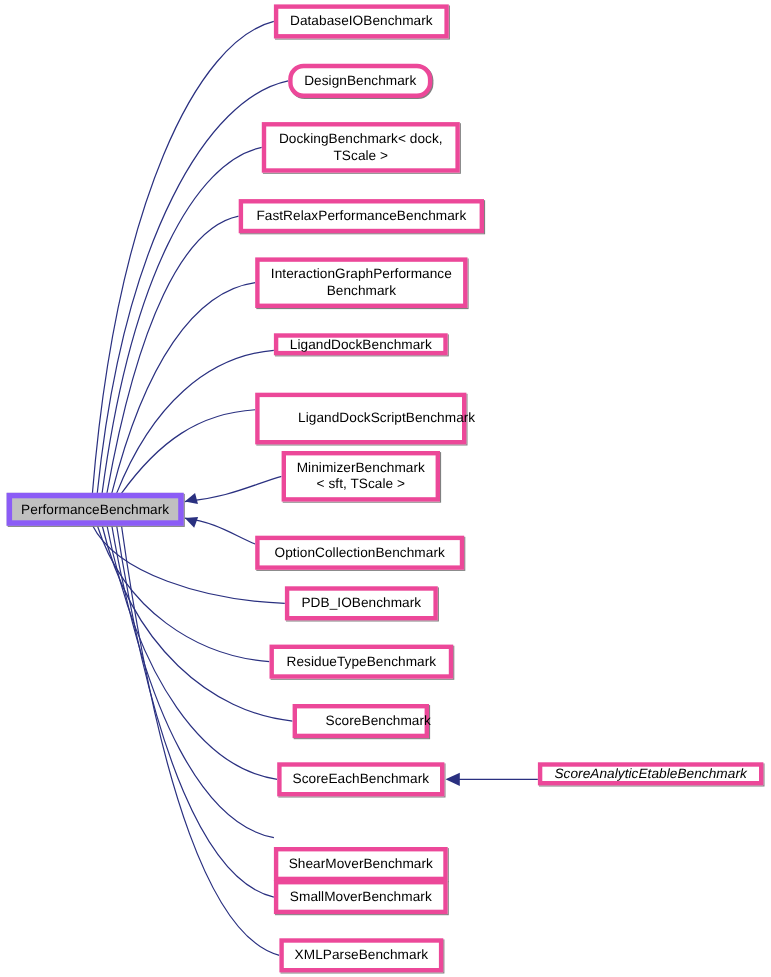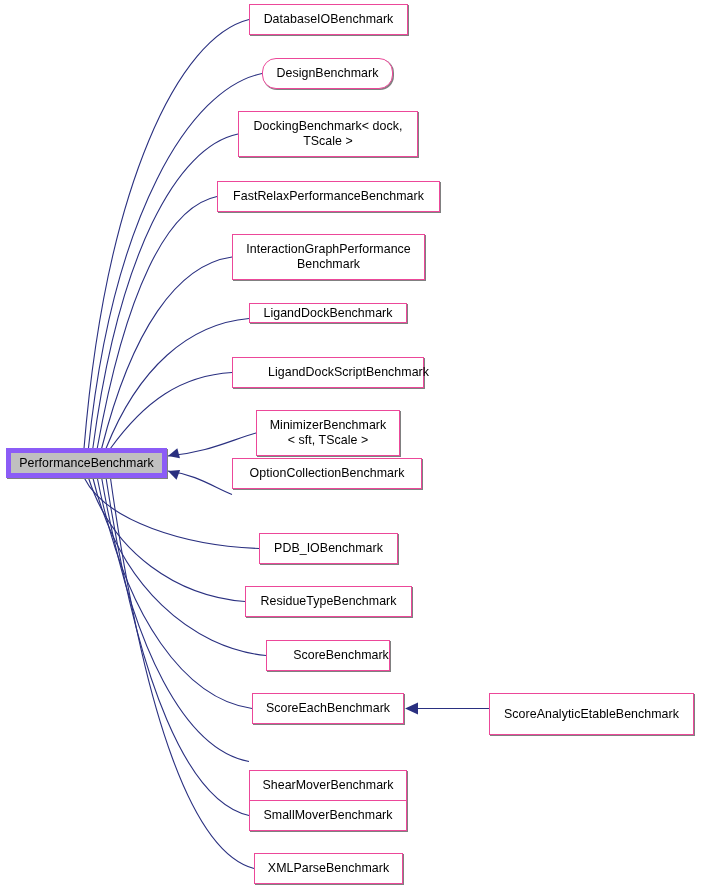--- a/index.html
+++ b/index.html
@@ -24,21 +24,21 @@
     pointer-events: none;
   }
   .uml-node {
     position: absolute;
     box-sizing: border-box;
     display: flex;
     align-items: center;
     justify-content: center;
     text-align: center;
     background: #ffffff;
-    border: 1px solid #ec4899;
+    border: 4px solid #ec4899;
     box-shadow: 1px 1px 0 0 #808080;
     color: #000000;
     font-size: 12.4px;
     line-height: 15px;
     letter-spacing: 0.05px;
     white-space: pre-line;
     z-index: 5;
   }
   .uml-node.base {
     background: #c0c0c0;
@@ -99,27 +99,27 @@
   <div id="nodes-layer">
       <div class="uml-node base" style="left: 6px; top: 448px; width: 161px; height: 30px;"><span class="uml-node-label">PerformanceBenchmark</span></div>
       <div class="uml-node" style="left: 249px; top: 4px; width: 159px; height: 31px;"><span class="uml-node-label">DatabaseIOBenchmark</span></div>
       <div class="uml-node" style="left: 262px; top: 58px; width: 131px; height: 31px; border-radius: 14px;"><span class="uml-node-label">DesignBenchmark</span></div>
       <div class="uml-node" style="left: 238px; top: 111px; width: 180px; height: 46px;"><span class="uml-node-label">DockingBenchmark&lt; dock,
 TScale &gt;</span></div>
       <div class="uml-node" style="left: 217px; top: 181px; width: 223px; height: 31px;"><span class="uml-node-label">FastRelaxPerformanceBenchmark</span></div>
       <div class="uml-node" style="left: 232px; top: 234px; width: 193px; height: 46px;"><span class="uml-node-label">InteractionGraphPerformance
 Benchmark</span></div>
       <div class="uml-node" style="left: 249px; top: 303px; width: 158px; height: 20px;"><span class="uml-node-label">LigandDockBenchmark</span></div>
-      <div class="uml-node" style="left: 232px; top: 357px; width: 192px; height: 31px; padding-left: 35px;"><span class="uml-node-label">LigandDockScriptBenchmark</span></div>
+      <div class="uml-node" style="left: 232px; top: 357px; width: 192px; height: 47px; padding-left: 35px;"><span class="uml-node-label">LigandDockScriptBenchmark</span></div>
       <div class="uml-node" style="left: 256px; top: 410px; width: 144px; height: 46px;"><span class="uml-node-label">MinimizerBenchmark
 &lt; sft, TScale &gt;</span></div>
-      <div class="uml-node" style="left: 232px; top: 458px; width: 190px; height: 31px;"><span class="uml-node-label">OptionCollectionBenchmark</span></div>
+      <div class="uml-node" style="left: 232px; top: 487px; width: 190px; height: 31px;"><span class="uml-node-label">OptionCollectionBenchmark</span></div>
       <div class="uml-node" style="left: 259px; top: 533px; width: 139px; height: 31px;"><span class="uml-node-label">PDB_IOBenchmark</span></div>
       <div class="uml-node" style="left: 245px; top: 586px; width: 167px; height: 31px;"><span class="uml-node-label">ResidueTypeBenchmark</span></div>
       <div class="uml-node" style="left: 266px; top: 640px; width: 124px; height: 31px; padding-left: 26px;"><span class="uml-node-label">ScoreBenchmark</span></div>
       <div class="uml-node" style="left: 252px; top: 693px; width: 152px; height: 31px;"><span class="uml-node-label">ScoreEachBenchmark</span></div>
       <div class="uml-node" style="left: 249px; top: 746px; width: 158px; height: 31px; margin-top: 24px;"><span class="uml-node-label">ShearMoverBenchmark</span></div>
       <div class="uml-node" style="left: 249px; top: 800px; width: 158px; height: 31px; text-align: center;"><span class="uml-node-label">SmallMoverBenchmark</span></div>
       <div class="uml-node" style="left: 254px; top: 853px; width: 149px; height: 31px; align-items: center;"><span class="uml-node-label">XMLParseBenchmark</span></div>
-      <div class="uml-node" style="left: 489px; top: 693px; width: 205px; height: 42px;"><span class="uml-node-label">ScoreAnalyticEtableBenchmark</span></div>
+      <div class="uml-node" style="left: 489px; top: 693px; width: 205px; height: 21px; font-style: italic;"><span class="uml-node-label">ScoreAnalyticEtableBenchmark</span></div>
     </div>
 
 </div>
 
 </body></html>

